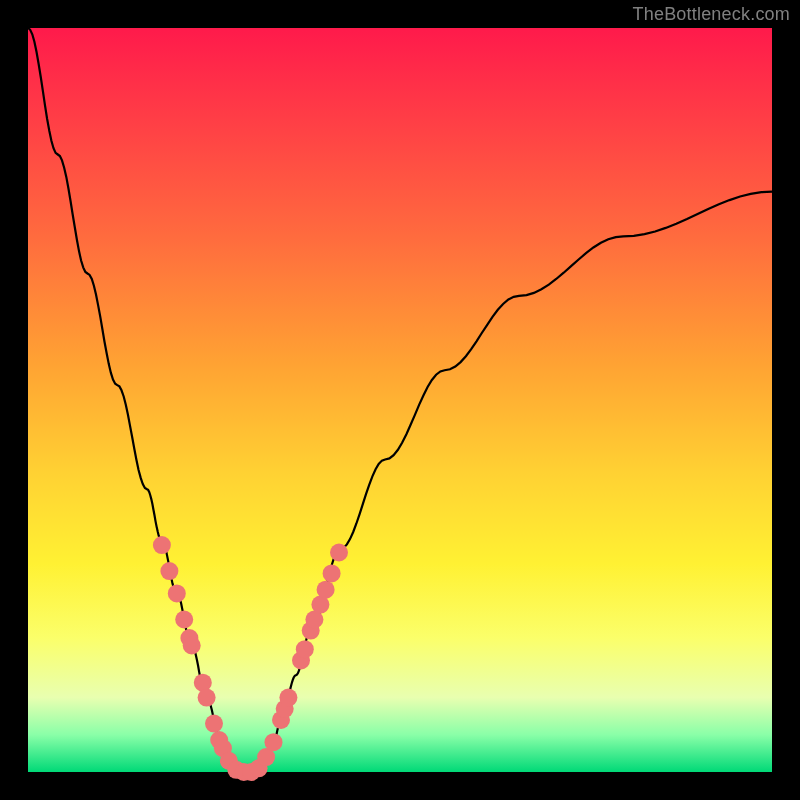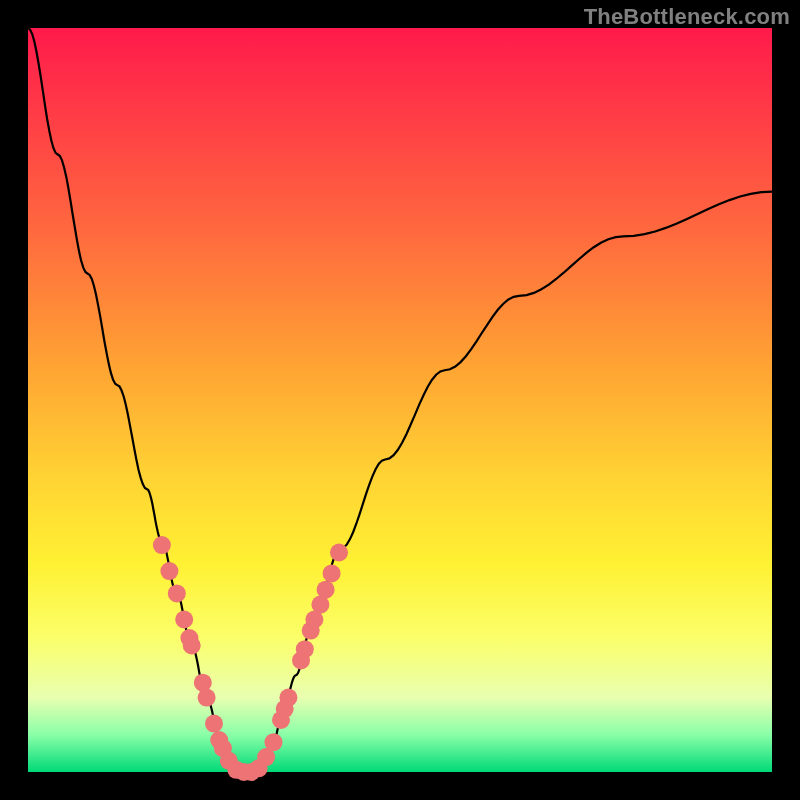--- a/index.html
+++ b/index.html
@@ -35,22 +35,22 @@
       #e8ffb0 90%,
       #8affa8 95%,
       #00d977 100%
     );
   }
   .attribution {
     position: absolute;
     top: 4px;
     right: 10px;
     color: #808080;
-    font-size: 22px;
-    font-weight: 700;
+    font-size: 18px;
+    font-weight: 400;
     letter-spacing: 0.2px;
   }
   svg.curve {
     position: absolute;
     left: 0;
     top: 0;
     width: 744px;
     height: 744px;
     overflow: visible;
   }

